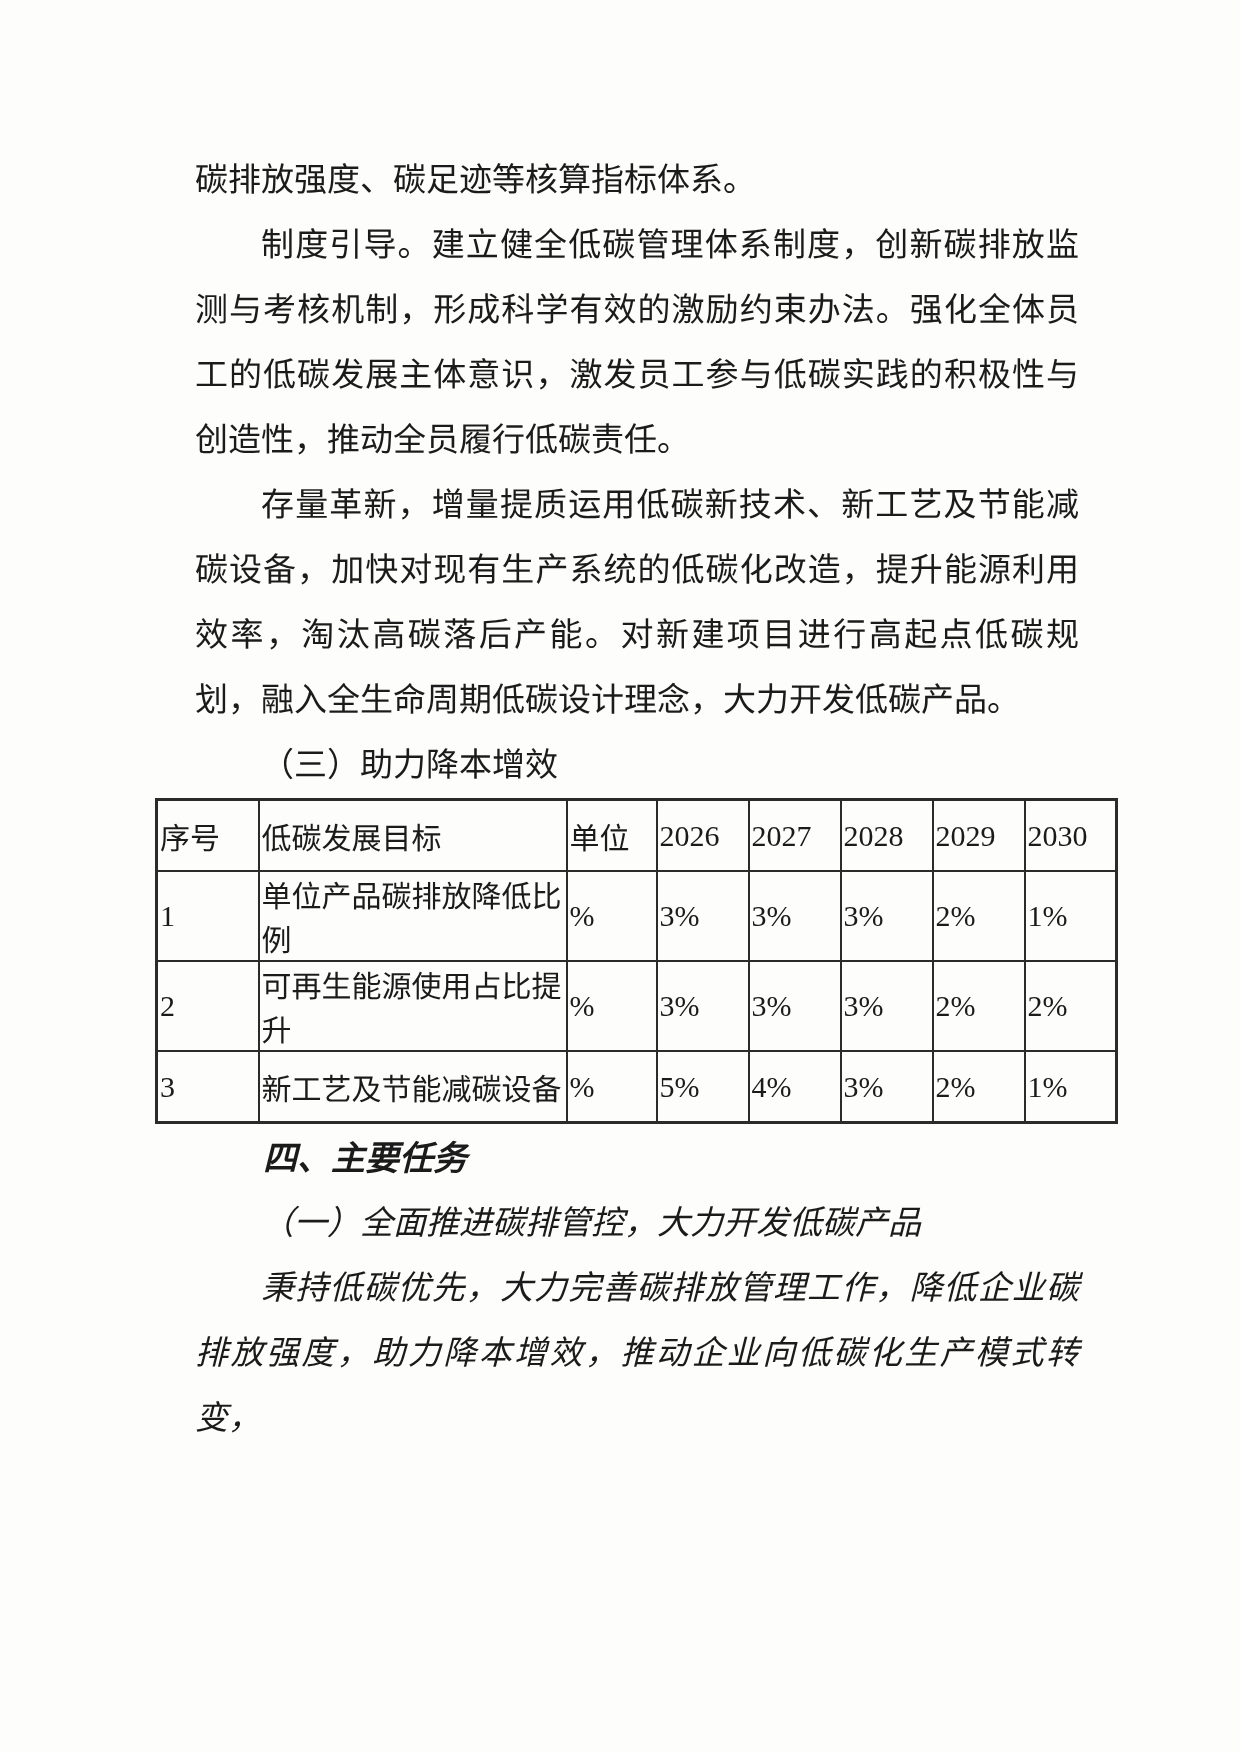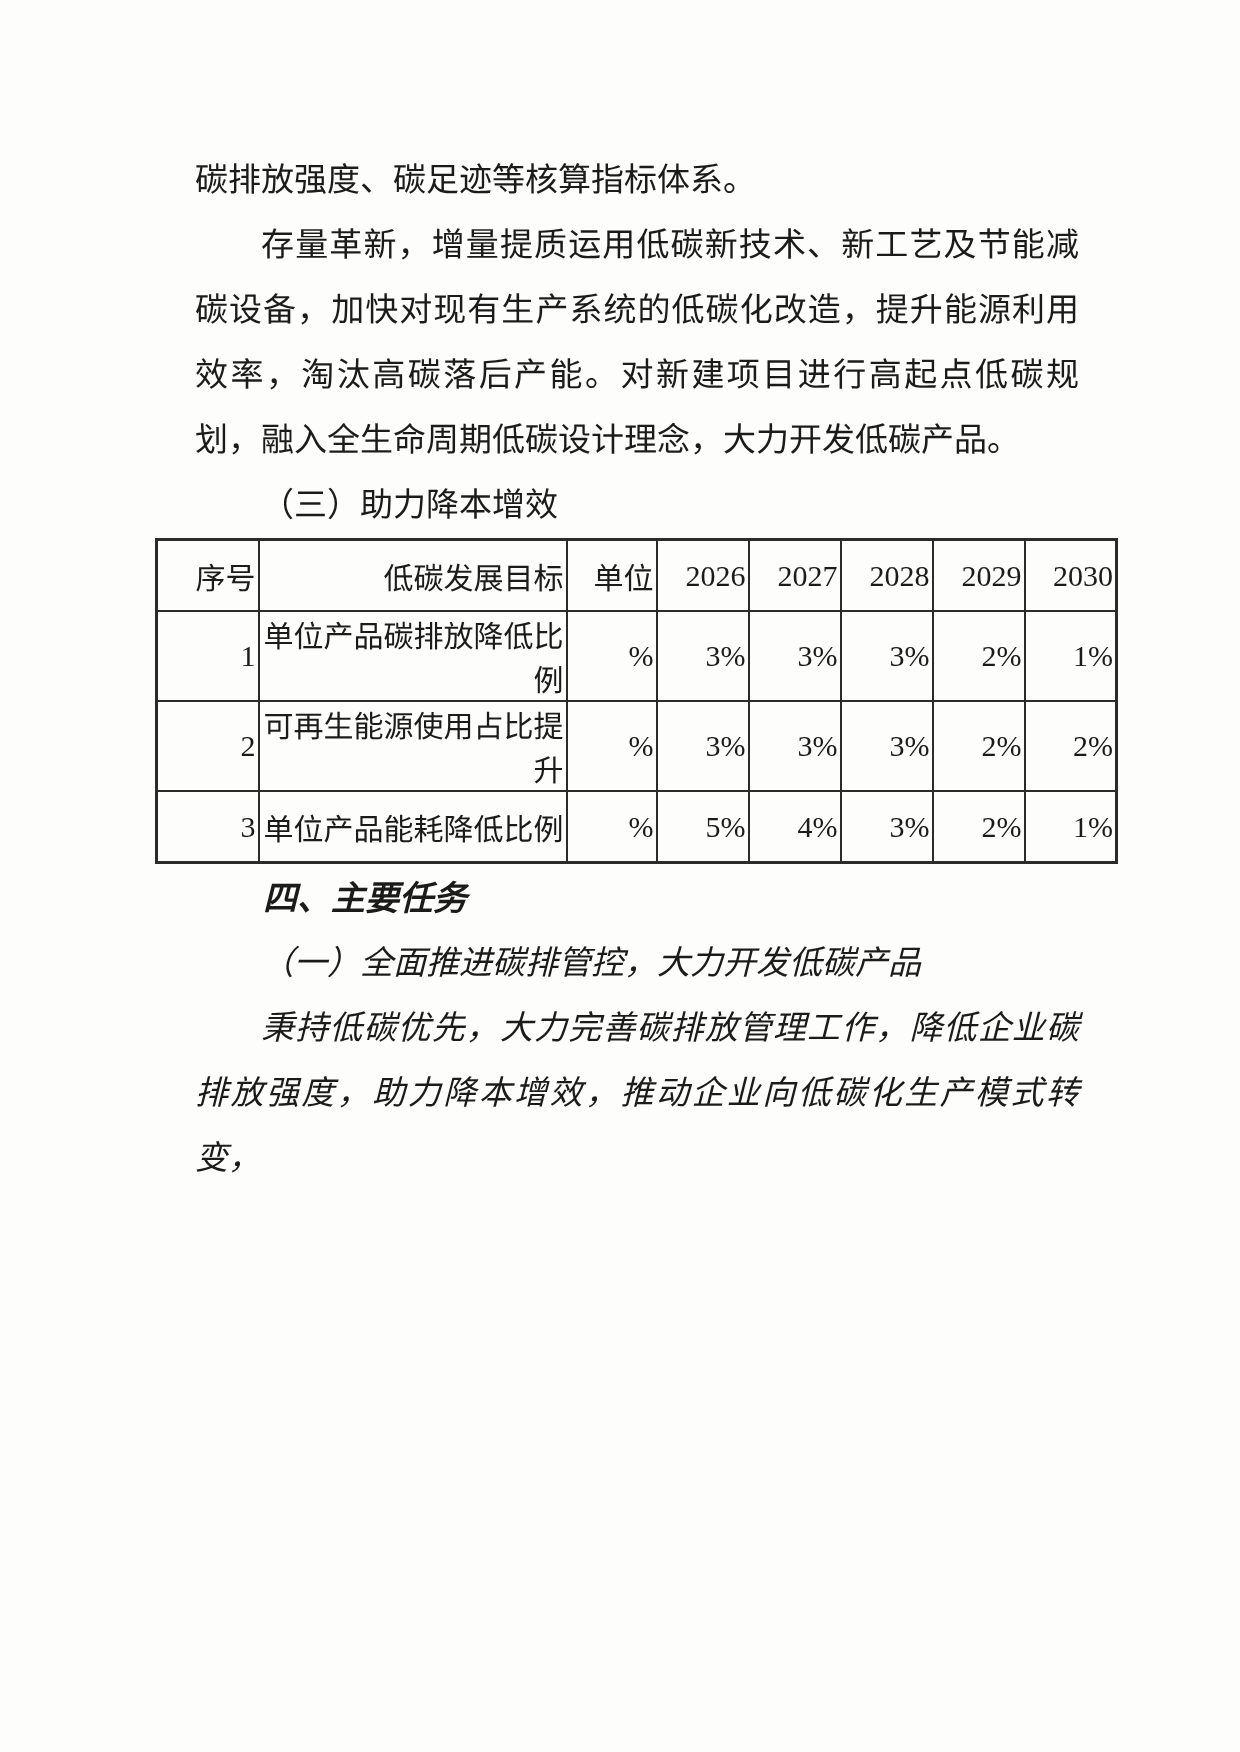--- a/index.html
+++ b/index.html
@@ -48,35 +48,36 @@
     table-layout: fixed;
     width: 960px;
     margin: 0 0 0 155px;
     border: 3px solid #2b2b2b;
   }
   table.goal-table th,
   table.goal-table td {
     border: 2px solid #2b2b2b;
     height: 69px;
     padding: 0 2px;
-    text-align: right;
+    text-align: left;
     vertical-align: middle;
     font-weight: 400;
     font-size: 30px;
     color: #1b1b1b;
     overflow: hidden;
   }
 </style>
 </head>
 <body>
 
 <div class="page">
 
   <div class="text-col top">
     <p class="doc-line">碳排放强度、碳足迹等核算指标体系。</p>
+    <p class="doc-line indent">制度引导。建立健全低碳管理体系制度，创新碳排放监测与考核机制，形成科学有效的激励约束办法。强化全体员工的低碳发展主体意识，激发员工参与低碳实践的积极性与创造性，推动全员履行低碳责任。</p>
     <p class="doc-line indent">存量革新，增量提质运用低碳新技术、新工艺及节能减碳设备，加快对现有生产系统的低碳化改造，提升能源利用效率，淘汰高碳落后产能。对新建项目进行高起点低碳规划，融入全生命周期低碳设计理念，大力开发低碳产品。</p>
     <p class="doc-line indent">（三）助力降本增效</p>
   </div>
 
   <table class="goal-table">
     <colgroup>
       <col style="width:102px">
       <col style="width:308px">
       <col style="width:90px">
       <col style="width:92px">
@@ -113,21 +114,21 @@
         <td>可再生能源使用占比提升</td>
         <td>%</td>
         <td>3%</td>
         <td>3%</td>
         <td>3%</td>
         <td>2%</td>
         <td>2%</td>
       </tr>
       <tr>
         <td>3</td>
-        <td>单位产品能耗降低比例</td>
+        <td>新工艺及节能减碳设备</td>
         <td>%</td>
         <td>5%</td>
         <td>4%</td>
         <td>3%</td>
         <td>2%</td>
         <td>1%</td>
       </tr>
     </tbody>
   </table>
 

